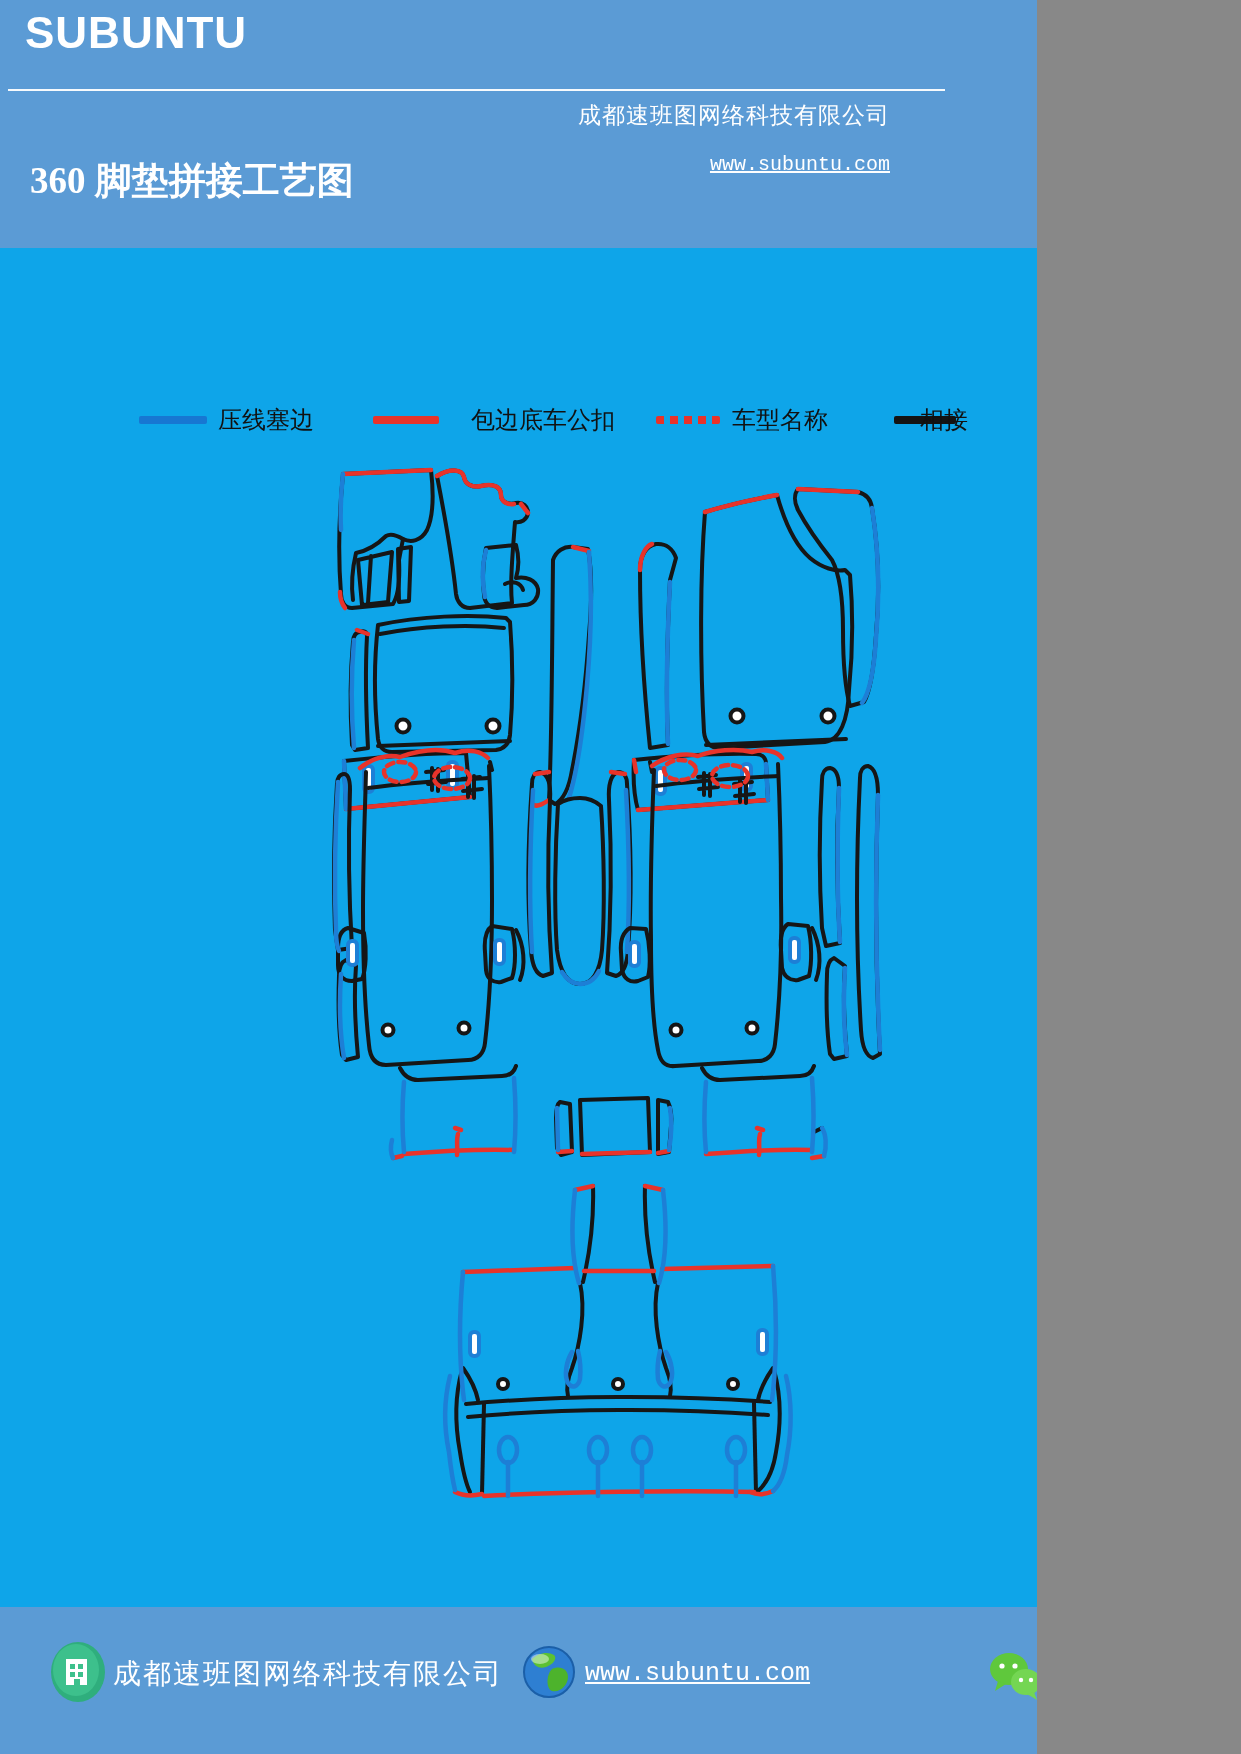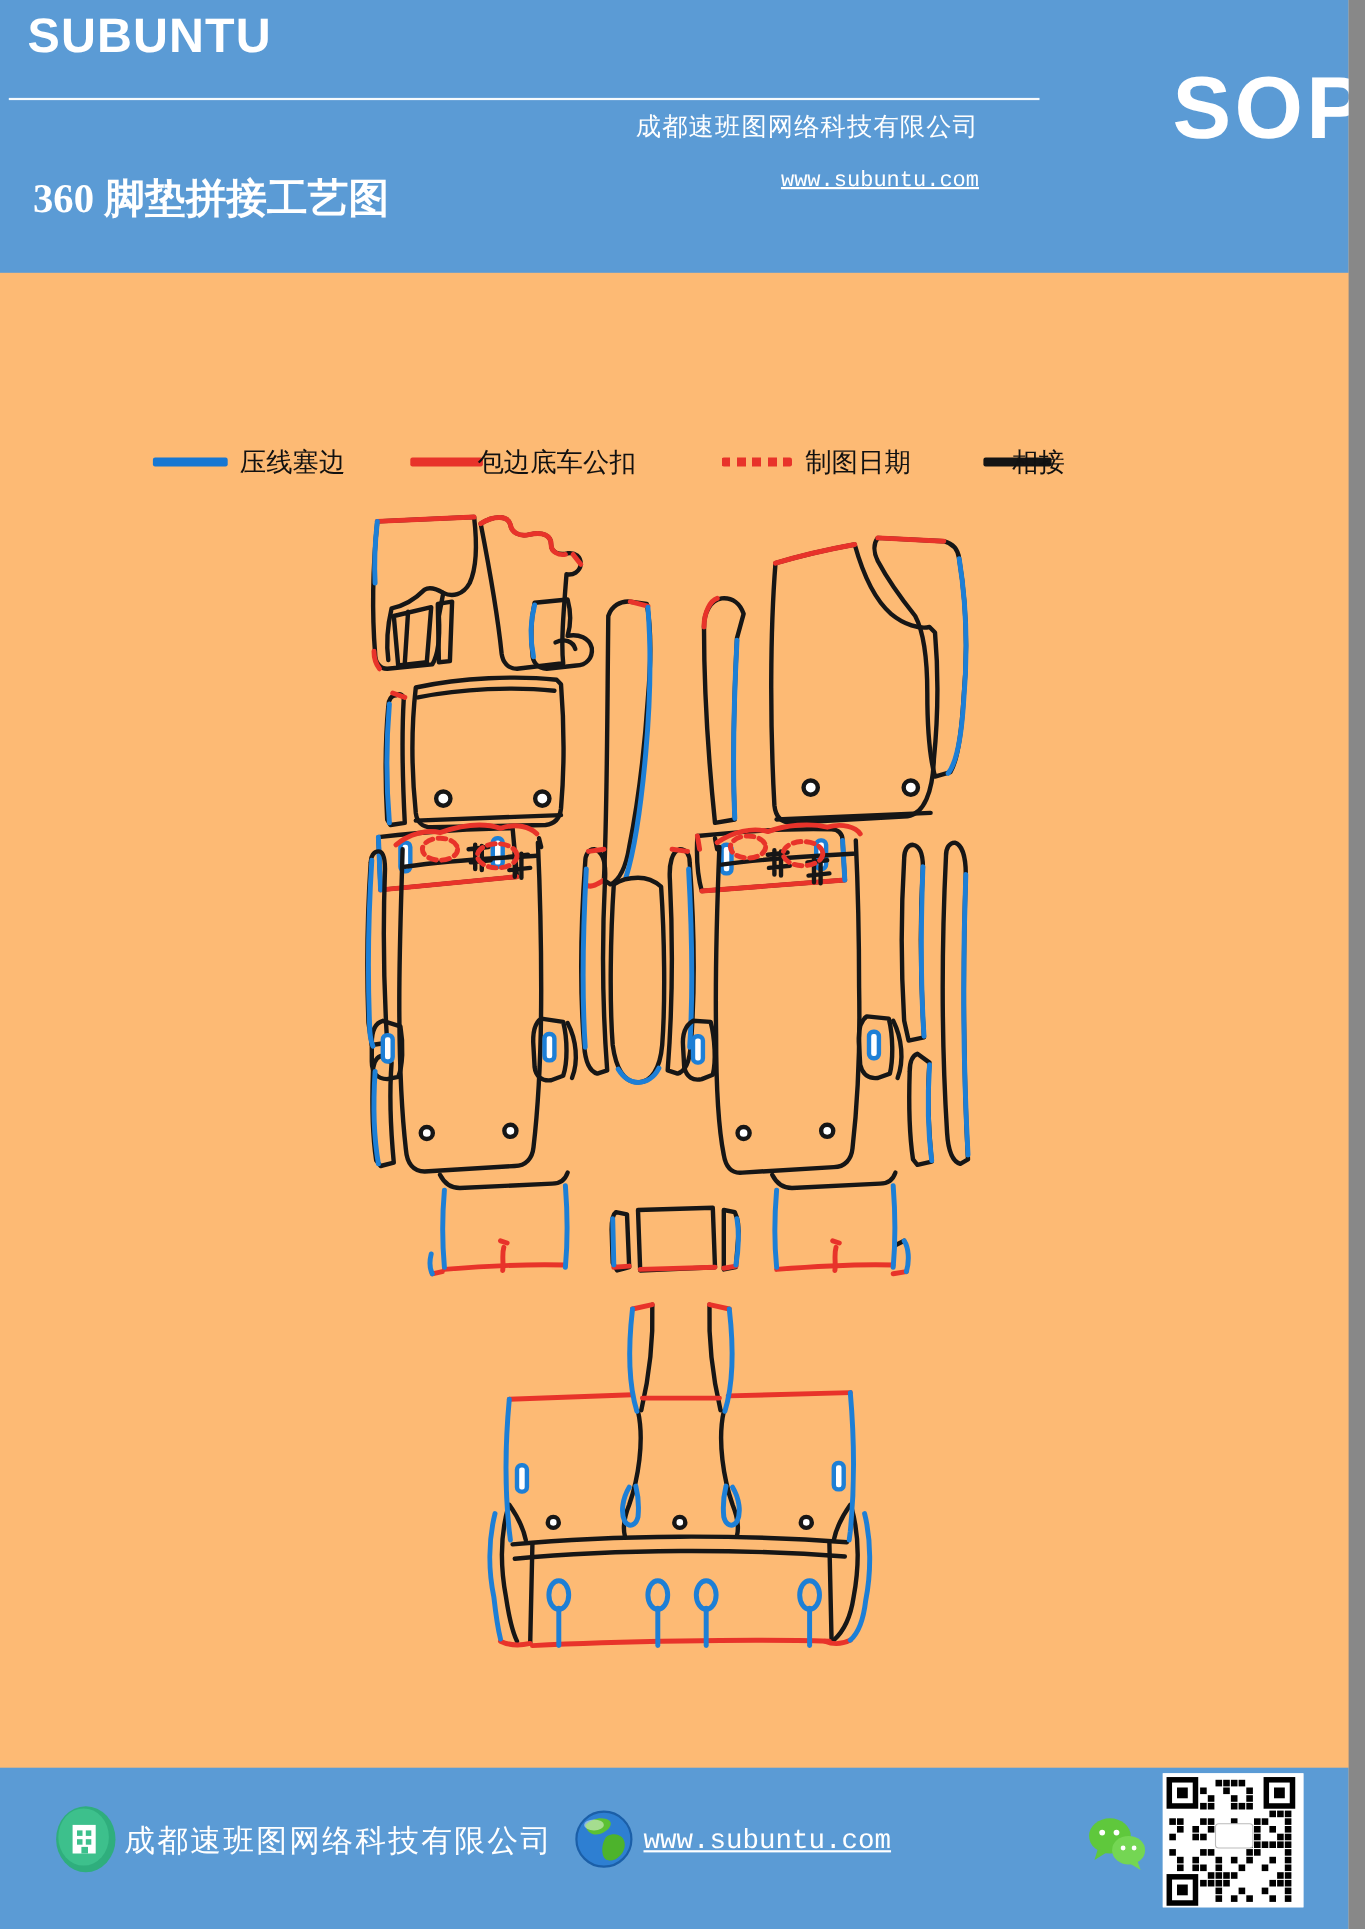--- a/index.html
+++ b/index.html
@@ -1,16 +1,16 @@
 <!DOCTYPE html>
 <html><head>
 <meta charset="utf-8">
 <style>
   html,body{margin:0;padding:0;background:#888;}
-  #page{position:relative;width:1226px;height:1754px;background:#fdba74;overflow:hidden;
+  #page{position:relative;width:1037px;height:1754px;background:#0ea5e9;overflow:hidden;
         font-family:"Liberation Serif", serif;}
   
   #header{position:absolute;left:0;top:0;width:1241px;height:248px;background:#5b9bd5;}
   #brand{position:absolute;left:25px;top:8px;color:#fff;font-family:"Liberation Sans",sans-serif;
          font-weight:800;font-size:44px;letter-spacing:1px;}
   #header-rule{position:absolute;left:8px;top:89px;width:937px;height:2px;background:rgba(255,255,255,.95);}
   #doc-title{position:absolute;left:30px;top:156px;color:#fff;font-weight:bold;font-size:37px;}
   #header-right{position:absolute;top:100px;left:490px;width:400px;text-align:right;color:#fff;}
   #header-company{font-size:23px;letter-spacing:1px;}
   #header-site{margin-top:22px;font-size:20px;text-decoration:underline;font-family:"Liberation Mono",monospace;}
@@ -51,23 +51,23 @@
       <div id="header-site">www.subuntu.com</div>
     </div>
     <div id="sop">SOP</div>
   </div>
 
 
   <div id="legend">
     <div class="sw" style="left: 139px; width: 68px; background: rgb(23, 119, 210);"></div>
     <div class="lg-label" style="left:218px;">压线塞边</div>
     <div class="sw" style="left: 373px; width: 66px; background: rgb(232, 51, 42);"></div>
-    <div class="lg-label" style="left:434px;">包边底车公扣</div>
+    <div class="lg-label" style="left:471px;">包边底车公扣</div>
     <div class="sw dotted" style="left: 656px; width: 64px; color: rgb(232, 51, 42);"></div>
-    <div class="lg-label" style="left:732px;">制图日期</div>
+    <div class="lg-label" style="left:732px;">车型名称</div>
     <div class="sw" style="left: 894px; width: 62px; background: rgb(20, 20, 20);"></div>
     <div class="lg-label" style="left:920px;">相接</div>
   </div>
 
   <svg id="diagram" viewBox="0 440 1241 1090" fill="none" stroke-linecap="round" stroke-linejoin="round">
 
     <g stroke="#161616" stroke-width="4">
       <path d="M343,474 L431,470 C434,496 433,517 427,530 C421,541 411,543 403,539 L399,560 C400,580 398,596 393,604 L352,608 C345,608 341,602 341,594 C338,556 339,514 343,474 Z"></path>
       <path d="M403,539 C398,536 391,533 386,536 C377,545 366,551 356,553 C352,570 351,585 353,600"></path>
       <path d="M358,560 L392,552 L388,602 L362,605 Z M371,556 L368,603"></path>

